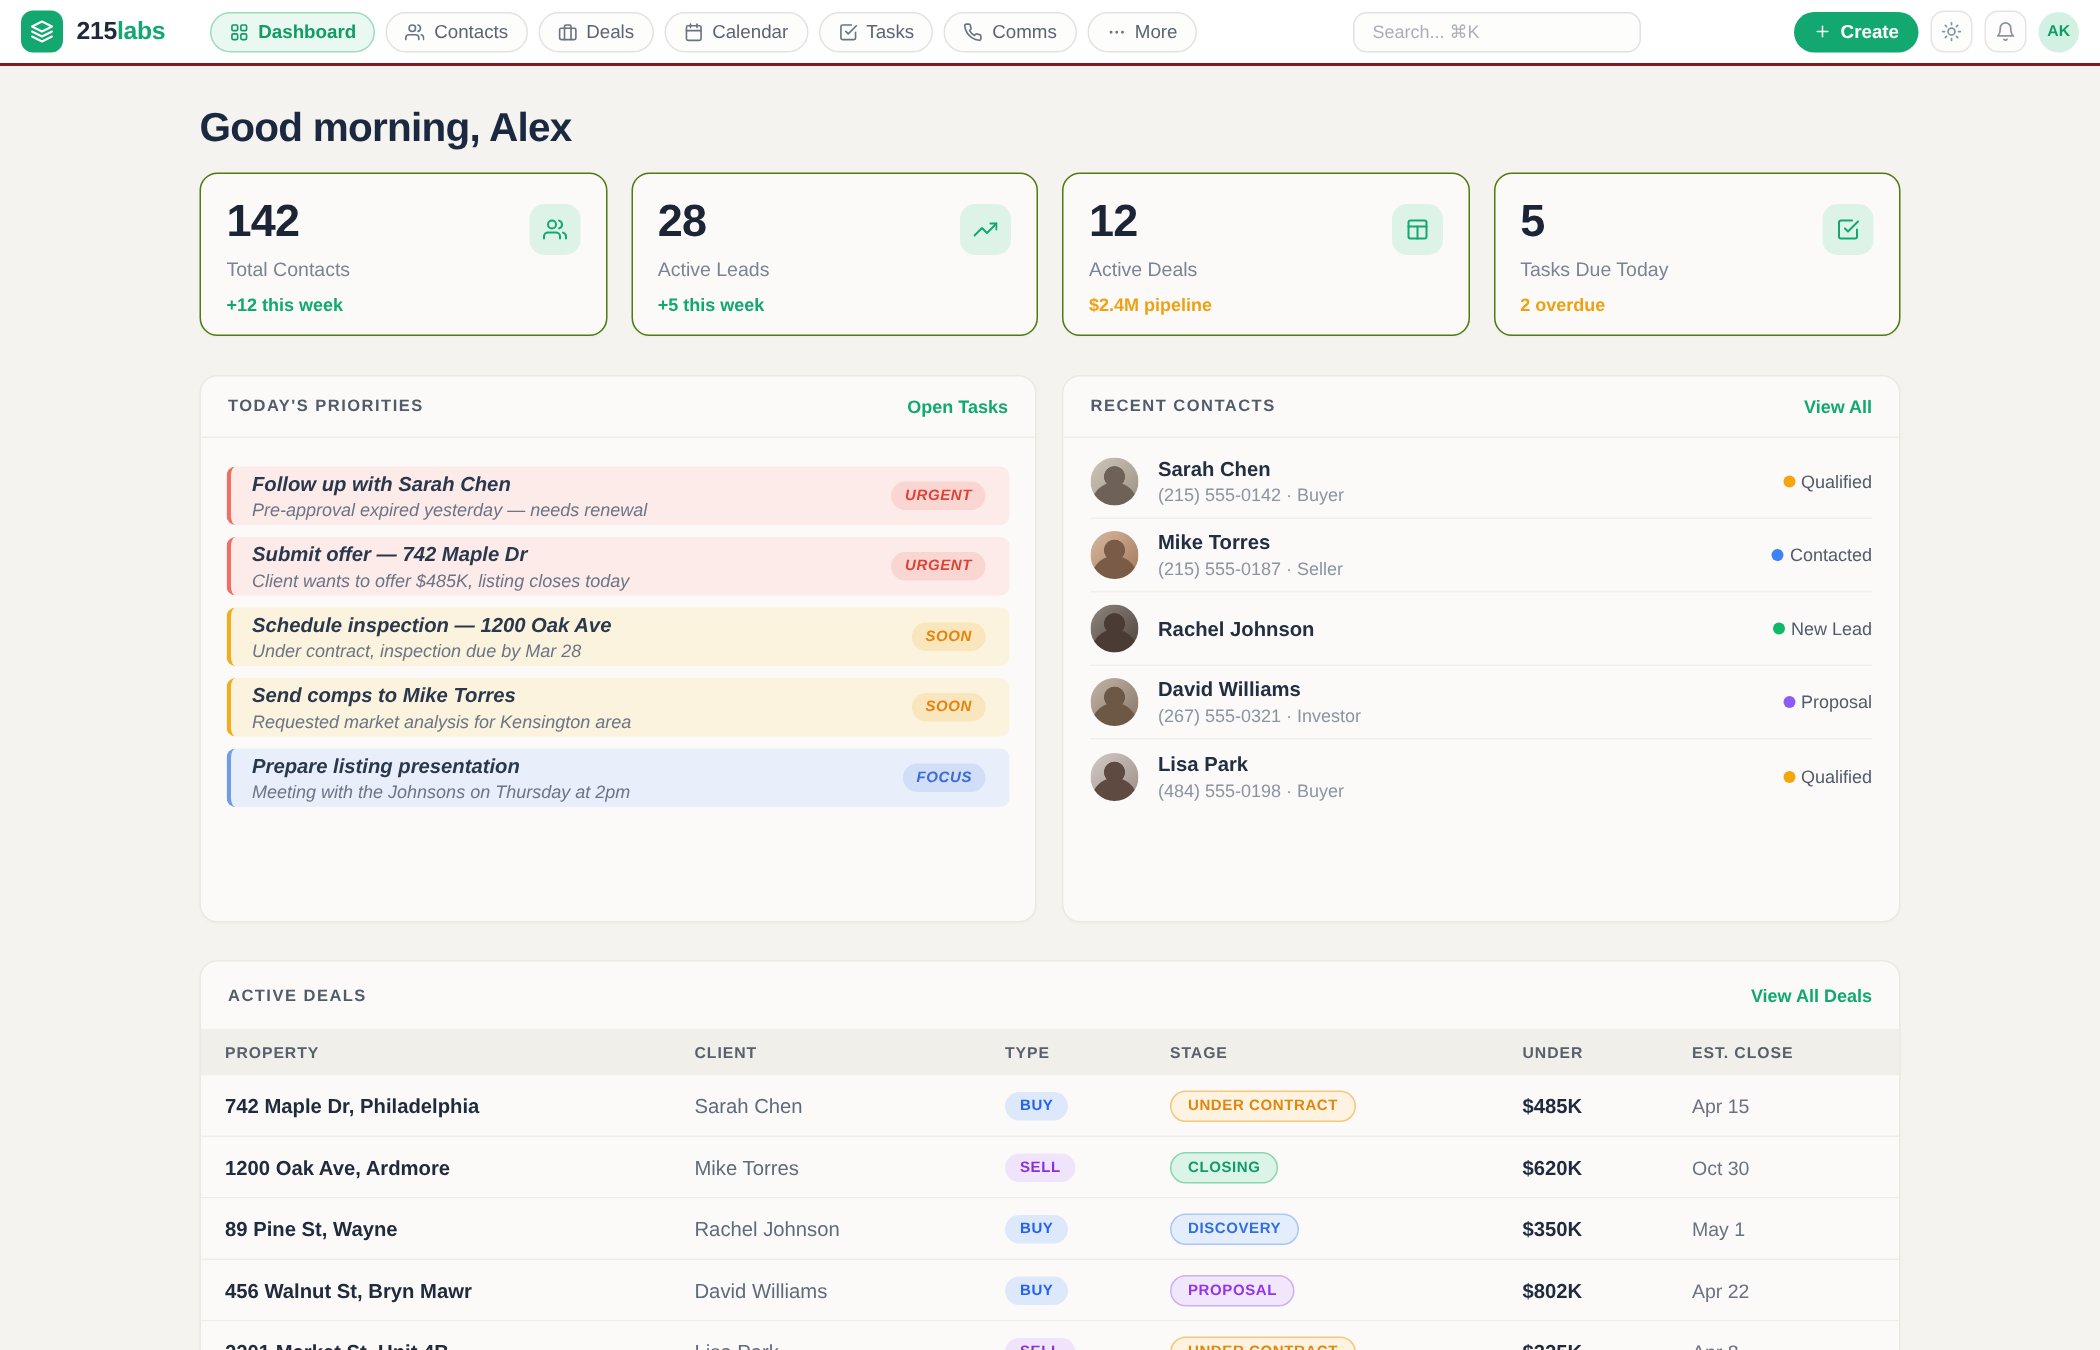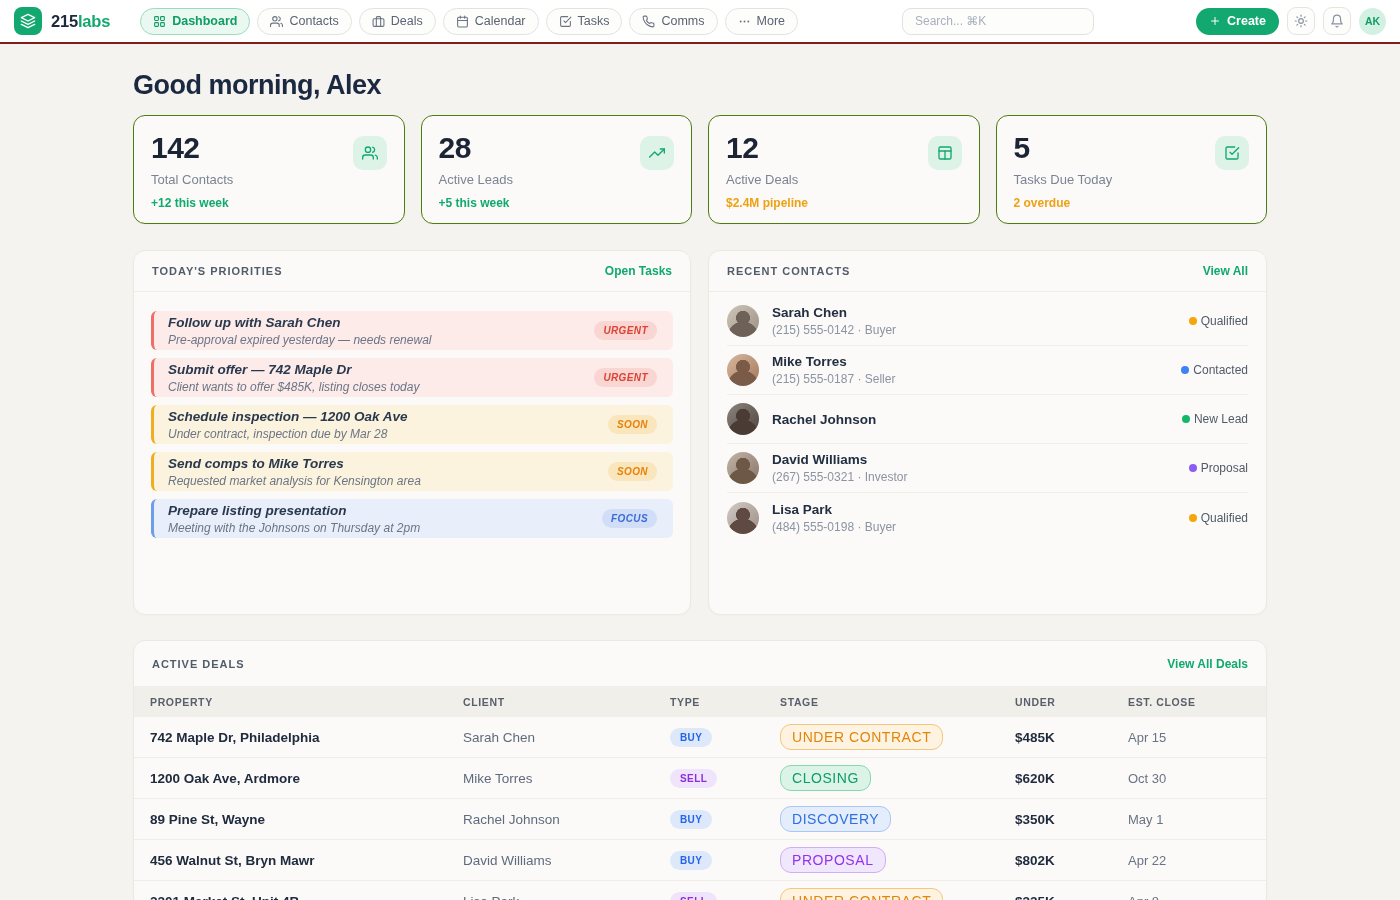--- a/index.html
+++ b/index.html
@@ -120,21 +120,21 @@
            color:#59606d; }
   .trow { height:41px; border-bottom:1px solid #f0ede8; cursor:pointer; background:#fbfaf8; }
   .td-property { font-size:13.5px; font-weight:700; color:#202c3e; }
   .td-client { font-size:13.5px; color:#5f6b7d; }
   .td-price { font-size:13.5px; font-weight:700; color:#1f2b3d; }
   .td-close { font-size:13px; color:#6a7384; }
   .type-badge { display:inline-block; font-size:10px; font-weight:700; letter-spacing:0.04em;
                 padding:4px 10px; border-radius:10px; }
   .type-badge.buy  { background:#dde9fb; color:#2463eb; }
   .type-badge.sell { background:#efe4fb; color:#8b30d9; }
-  .stage-badge { display:inline-block; font-size:14px; font-weight:400; letter-spacing:0.04em;
+  .stage-badge { display:inline-block; font-size:10px; font-weight:700; letter-spacing:0.04em;
                  padding:4px 11px; border-radius:11px; border:1px solid; }
   .stage-badge.under-contract { background:#fdf3e0; border-color:#f3c77d; color:#e2850b; }
   .stage-badge.closing  { background:#dcf4e7; border-color:#86d9ae; color:#0d9d68; }
   .stage-badge.discovery{ background:#e3edfc; border-color:#a9c8f7; color:#2f6fe0; }
   .stage-badge.proposal { background:#f1e7fd; border-color:#d0aef4; color:#9333ea; }
 
   svg { fill:none; stroke-width:2; stroke-linecap:round; stroke-linejoin:round; }
 </style>
 </head>
 <body>

